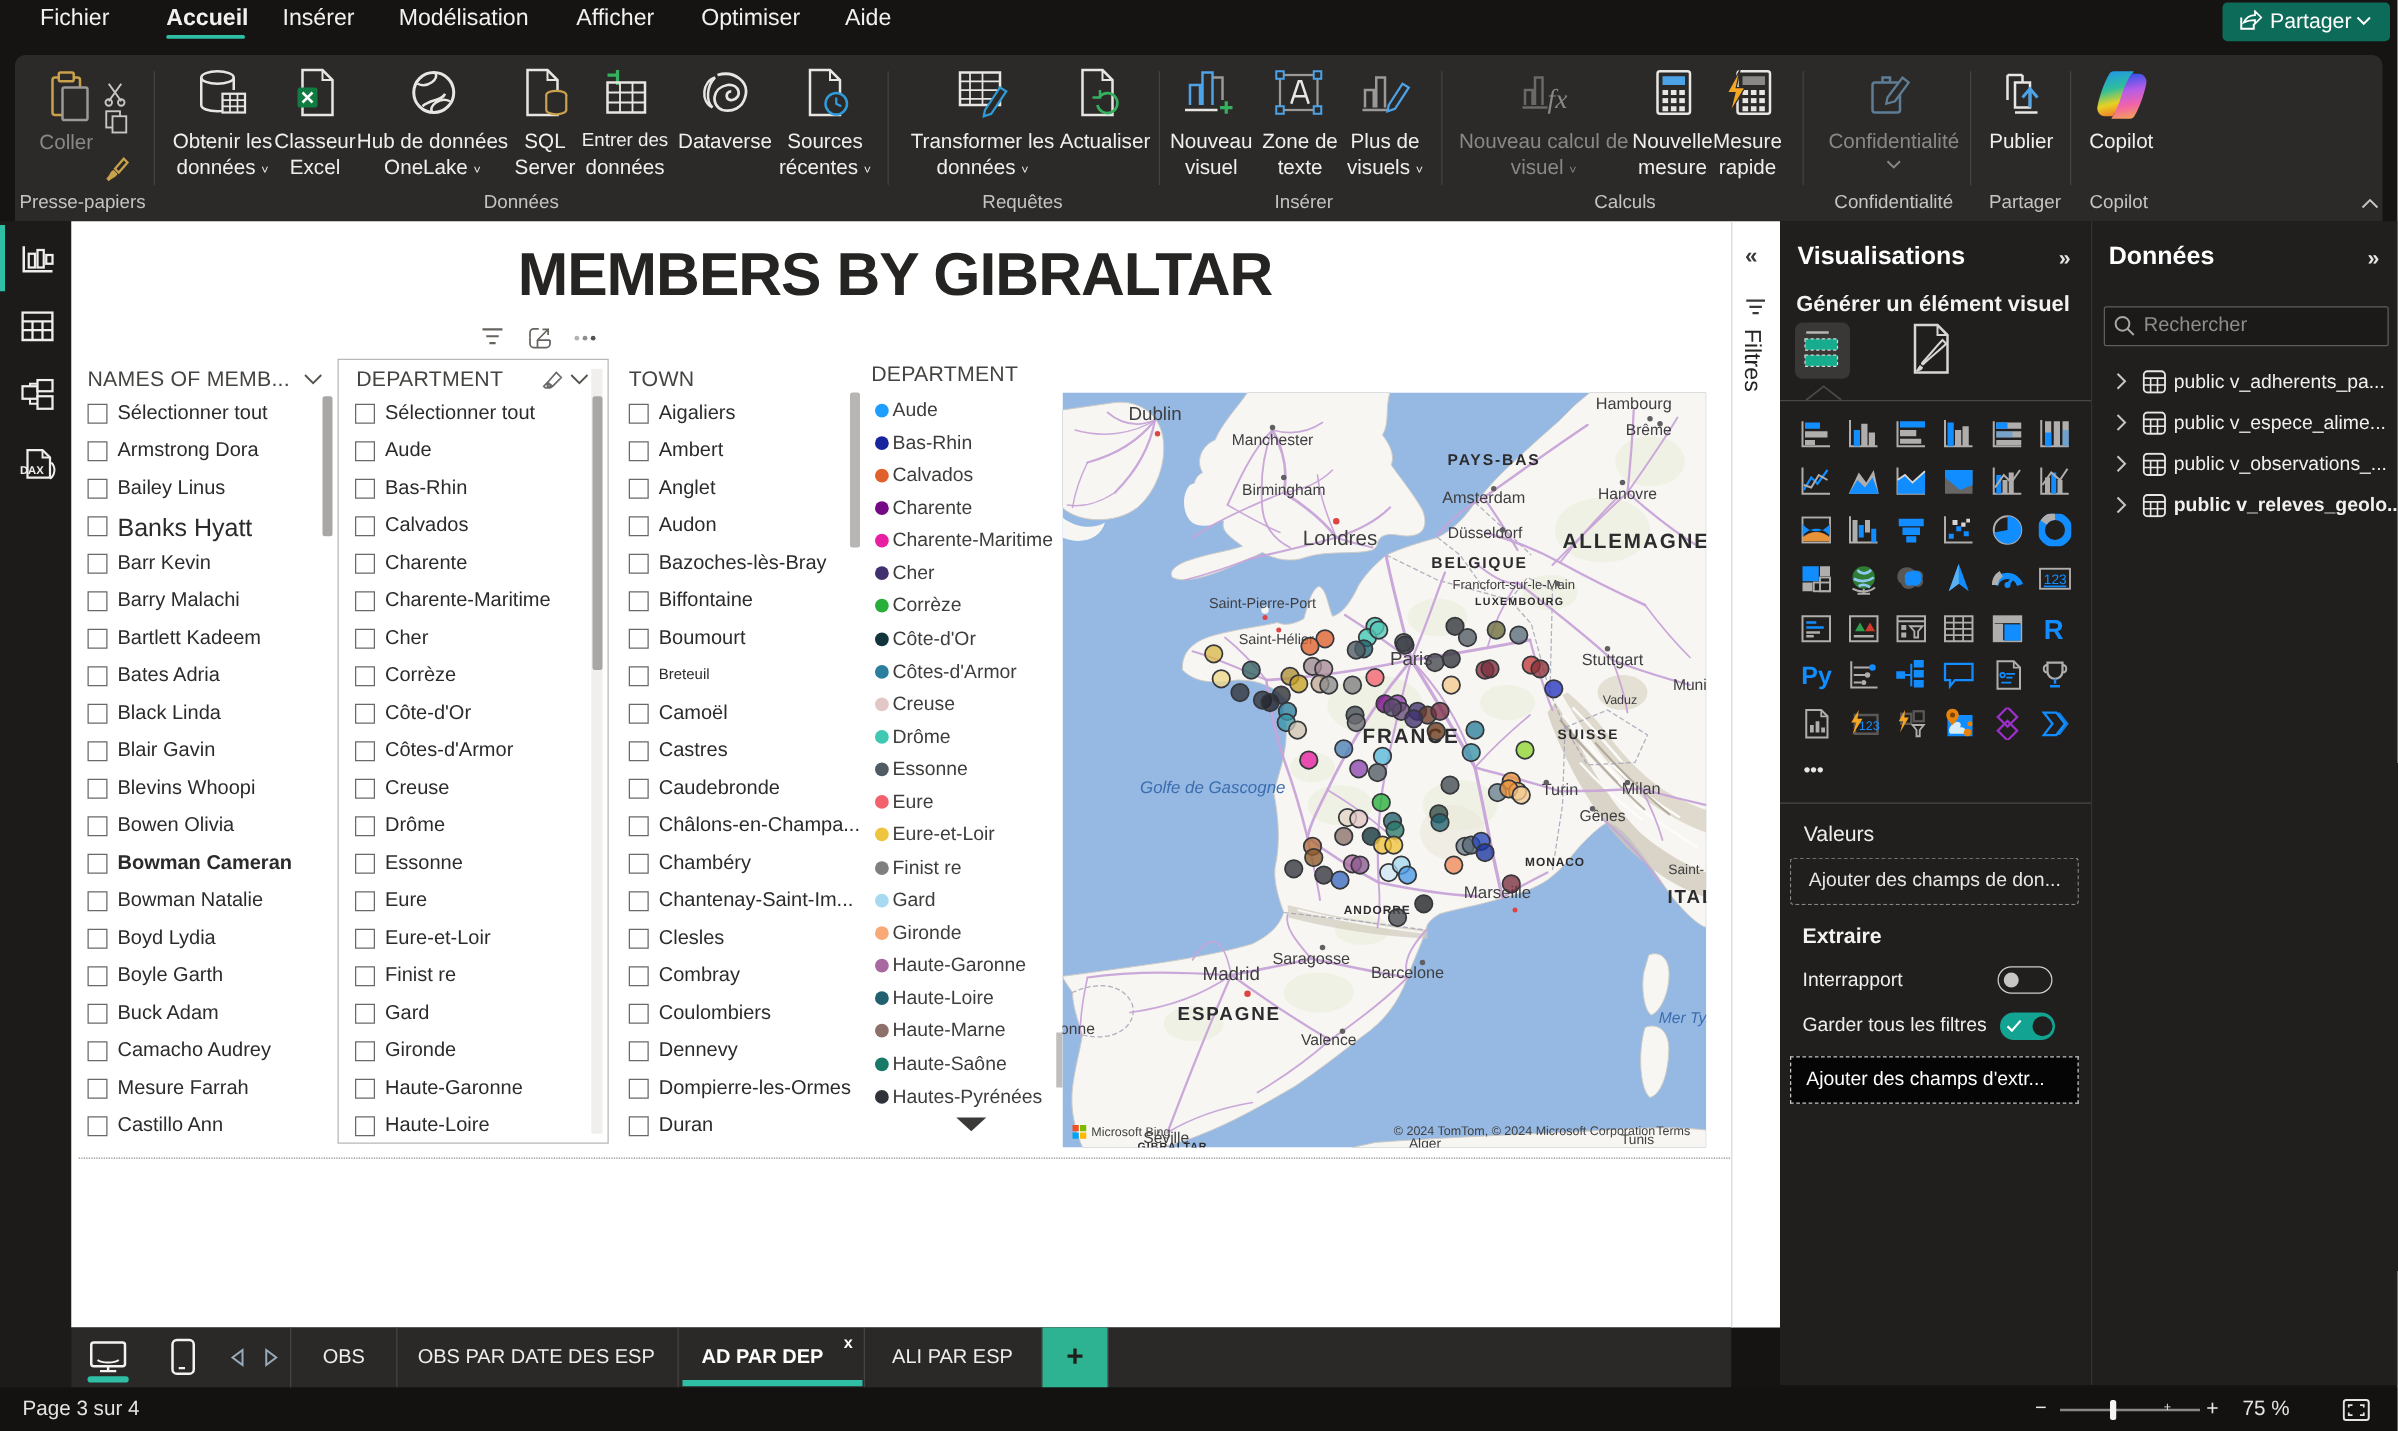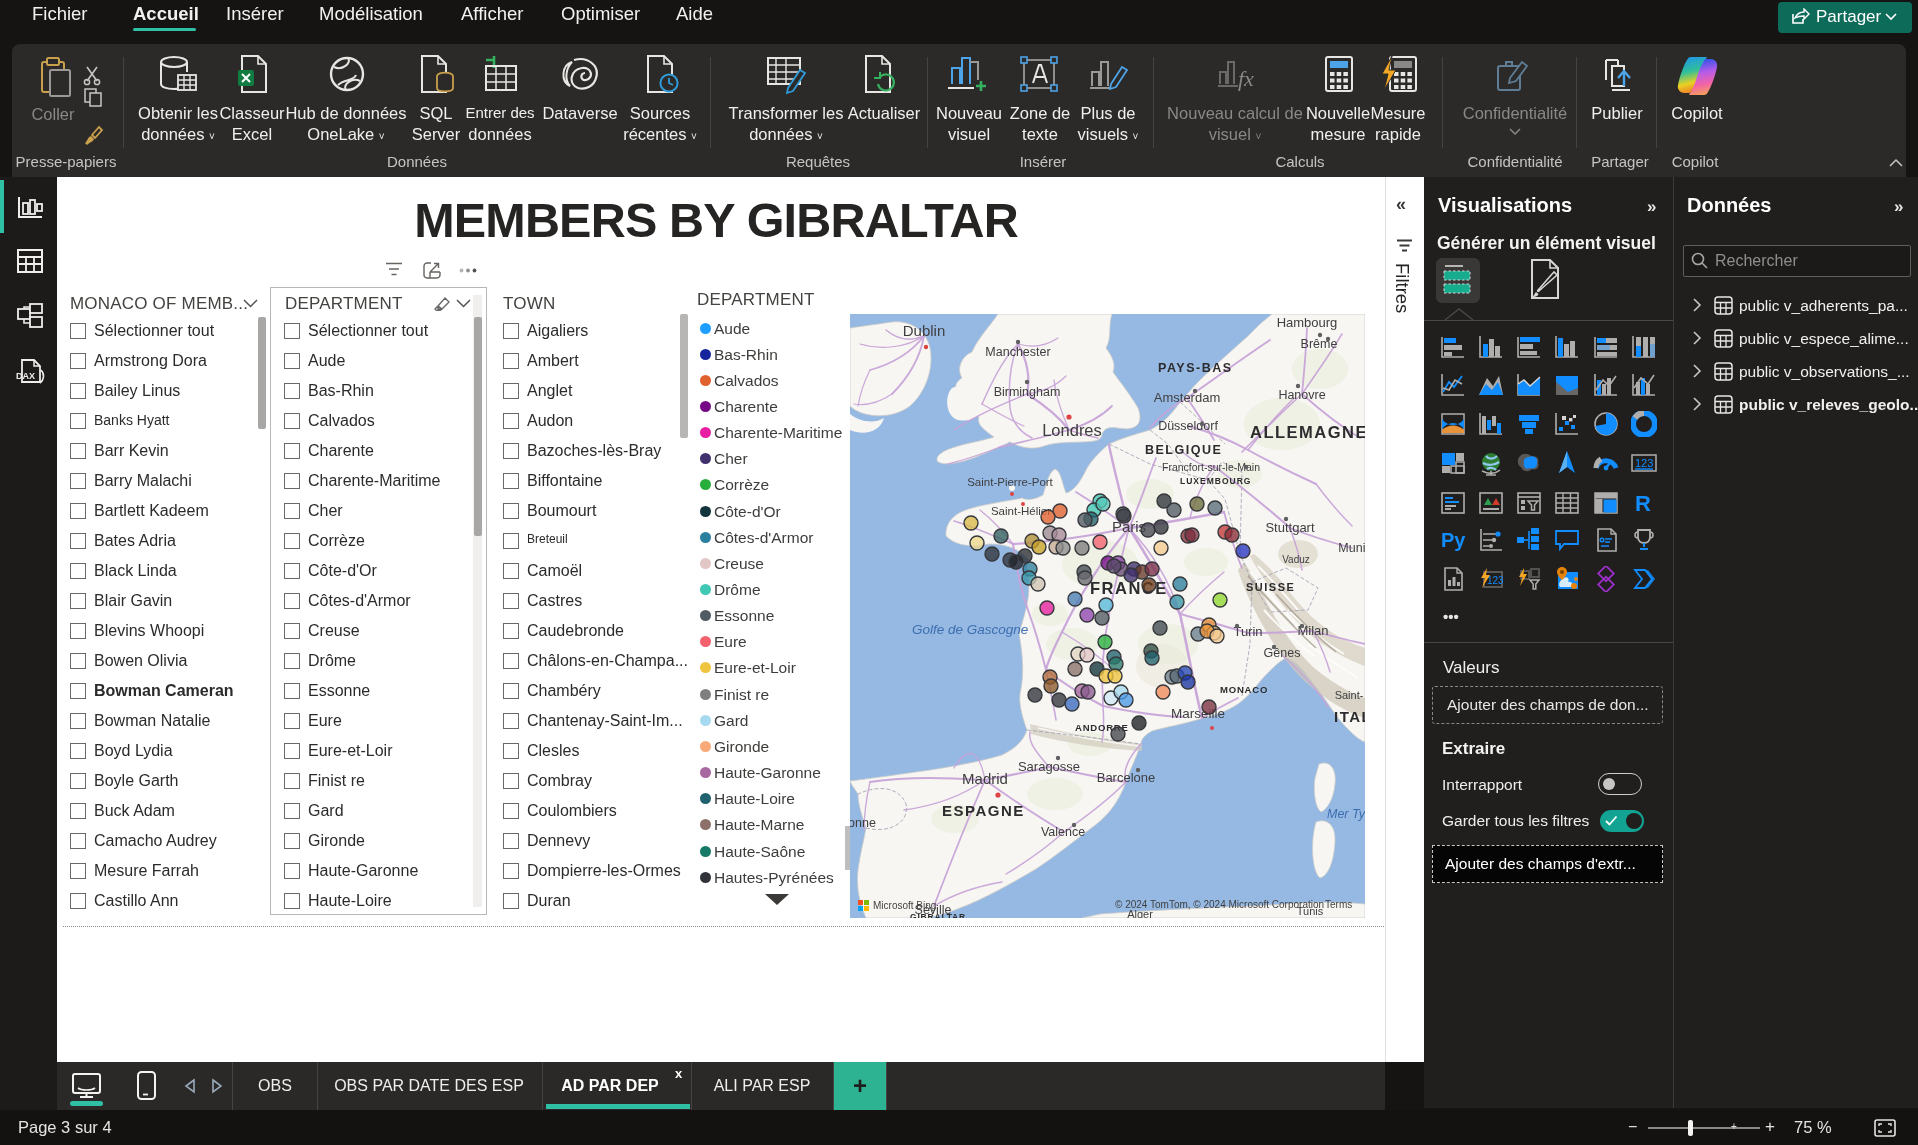--- a/index.html
+++ b/index.html
@@ -260,32 +260,32 @@
 <svg class="a" style="left:422px;top:261px;" width="19" height="19" viewBox="0 0 19 19">
     <path d="M3 10 L3 15 C3 16.6 4.4 18 6 18 L16 18 C17.6 18 19 16.6 19 15 L19 12" fill="none" stroke="#67645f" stroke-width="1.4" transform="translate(-1,-1)"></path>
     <path d="M3 10 L3 6 C3 4.4 4.4 3 6 3 L10 3" fill="none" stroke="#67645f" stroke-width="1.4" transform="translate(-1,-1)"></path>
     <path d="M9 12 L17 4 M13 3.5 L17.5 3.5 L17.5 8 M9 12 L9 18 M9 12 L19 12" fill="none" stroke="#67645f" stroke-width="1.4" transform="translate(-1,-1)"></path>
   </svg>
 <svg class="a" style="left:459px;top:268px;" width="18" height="5" viewBox="0 0 18 5">
     <circle cx="2.5" cy="2.5" r="1.9" fill="#b5b3b1"></circle>
     <circle cx="9" cy="2.5" r="1.9" fill="#908e8c"></circle>
     <circle cx="15.5" cy="2.5" r="1.9" fill="#55534f"></circle>
   </svg>
-<div class="a tx" style="left:70px;top:294px;font-size:17px;color:#454340;font-weight:400;letter-spacing:0.2px">MONACO OF MEMB...</div>
+<div class="a tx" style="left:70px;top:294px;font-size:17px;color:#454340;font-weight:400;letter-spacing:0.2px">NAMES OF MEMB...</div>
 <svg class="a" style="left:243px;top:299px;" width="15" height="9" viewBox="0 0 15 9">
     <path d="M1 1 L7.5 7.5 L14 1" fill="none" stroke="#55534f" stroke-width="1.5"></path>
   </svg>
 <div class="a" style="left:70px;top:323px;width:16px;height:16px;border:1.5px solid #6b6967;background:#fff"></div>
 <div class="a tx" style="left:94px;top:322px;font-size:16px;color:#2b2b2b;font-weight:400;">Sélectionner tout</div>
 <div class="a" style="left:70px;top:353px;width:16px;height:16px;border:1.5px solid #6b6967;background:#fff"></div>
 <div class="a tx" style="left:94px;top:352px;font-size:16px;color:#2b2b2b;font-weight:400;">Armstrong Dora</div>
 <div class="a" style="left:70px;top:383px;width:16px;height:16px;border:1.5px solid #6b6967;background:#fff"></div>
 <div class="a tx" style="left:94px;top:382px;font-size:16px;color:#2b2b2b;font-weight:400;">Bailey Linus</div>
 <div class="a" style="left:70px;top:413px;width:16px;height:16px;border:1.5px solid #6b6967;background:#fff"></div>
-<div class="a tx" style="left:94px;top:412px;font-size:14px;color:#2b2b2b;font-weight:400;">Banks Hyatt</div>
+<div class="a tx" style="left:94px;top:412px;font-size:20px;color:#2b2b2b;font-weight:400;">Banks Hyatt</div>
 <div class="a" style="left:70px;top:443px;width:16px;height:16px;border:1.5px solid #6b6967;background:#fff"></div>
 <div class="a tx" style="left:94px;top:442px;font-size:16px;color:#2b2b2b;font-weight:400;">Barr Kevin</div>
 <div class="a" style="left:70px;top:473px;width:16px;height:16px;border:1.5px solid #6b6967;background:#fff"></div>
 <div class="a tx" style="left:94px;top:472px;font-size:16px;color:#2b2b2b;font-weight:400;">Barry Malachi</div>
 <div class="a" style="left:70px;top:503px;width:16px;height:16px;border:1.5px solid #6b6967;background:#fff"></div>
 <div class="a tx" style="left:94px;top:502px;font-size:16px;color:#2b2b2b;font-weight:400;">Bartlett Kadeem</div>
 <div class="a" style="left:70px;top:533px;width:16px;height:16px;border:1.5px solid #6b6967;background:#fff"></div>
 <div class="a tx" style="left:94px;top:532px;font-size:16px;color:#2b2b2b;font-weight:400;">Bates Adria</div>
 <div class="a" style="left:70px;top:563px;width:16px;height:16px;border:1.5px solid #6b6967;background:#fff"></div>
 <div class="a tx" style="left:94px;top:562px;font-size:16px;color:#2b2b2b;font-weight:400;">Black Linda</div>

